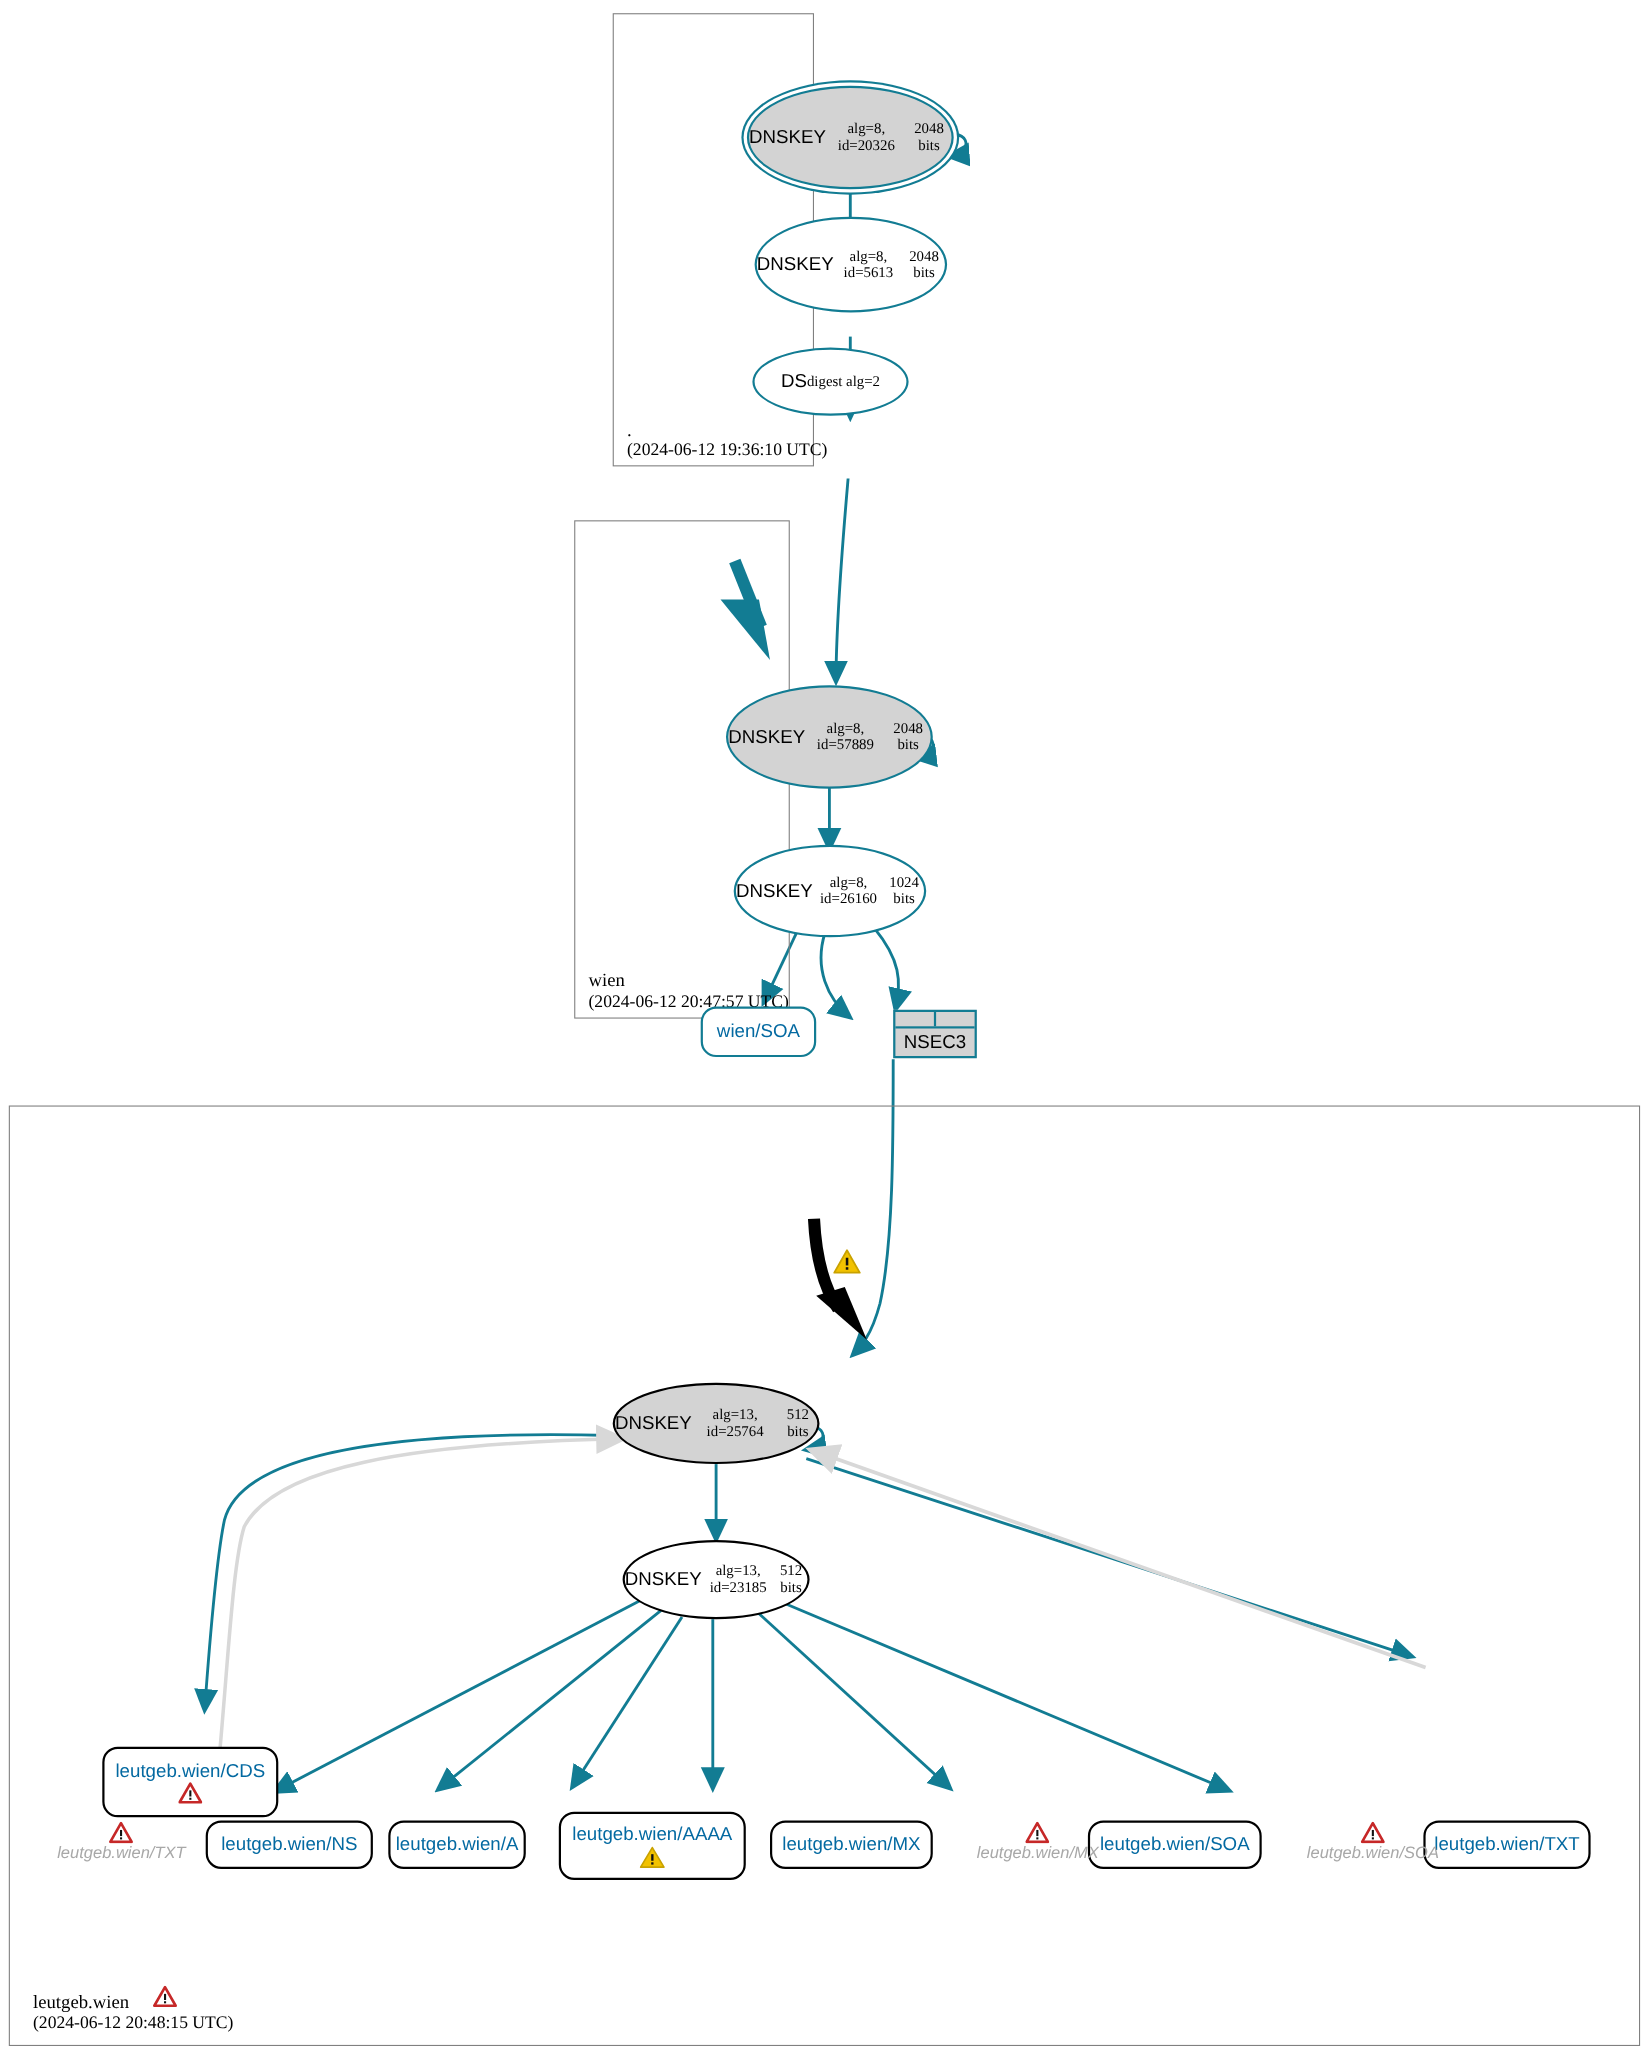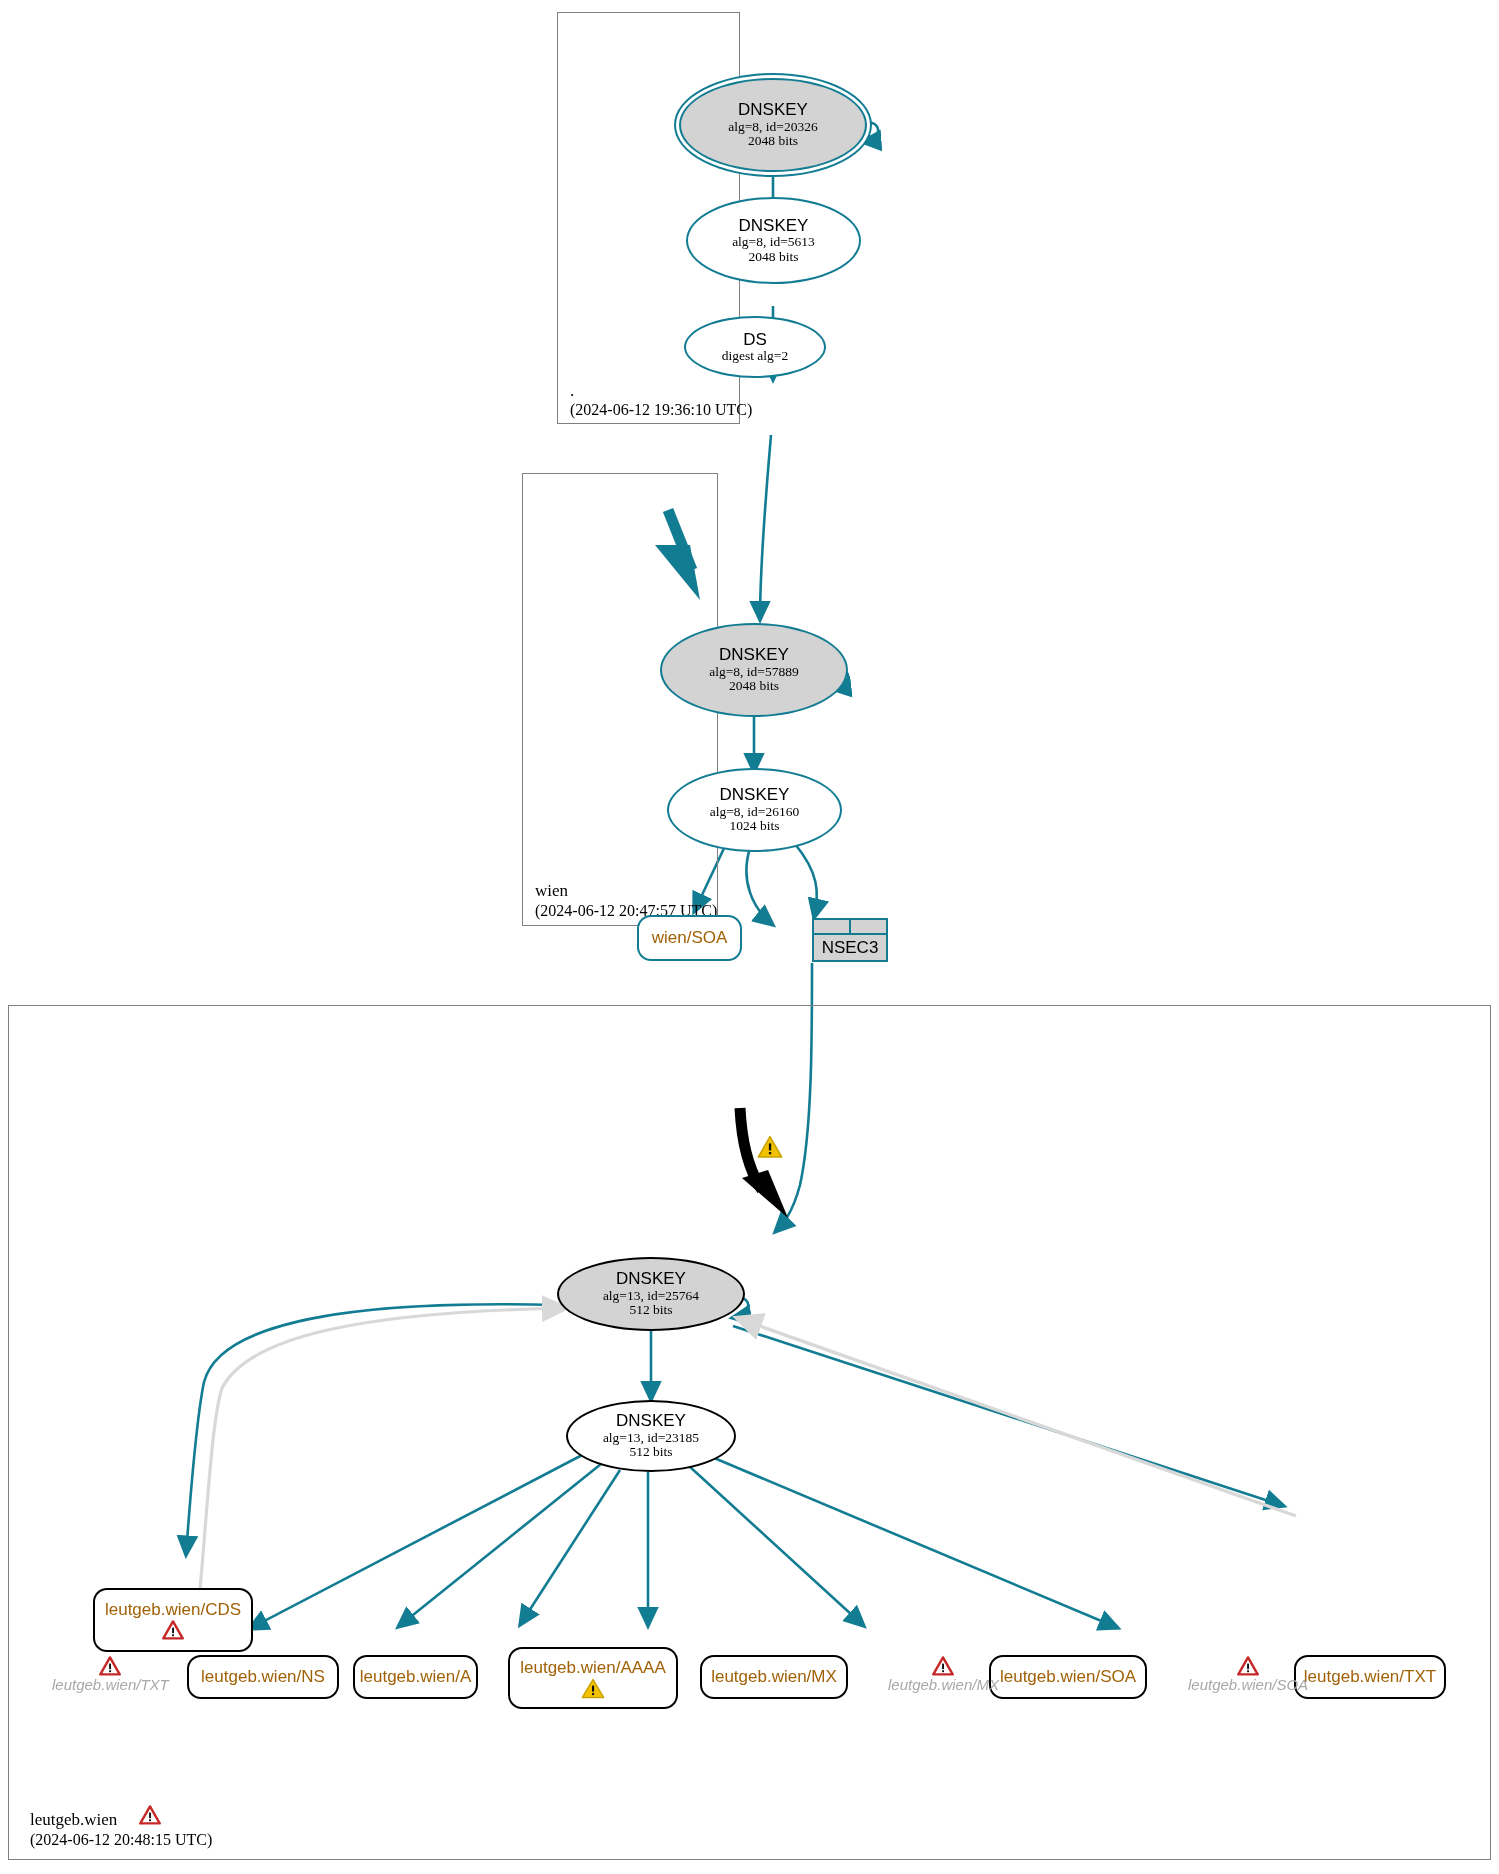--- a/index.html
+++ b/index.html
@@ -41,21 +41,21 @@
     position: absolute;
     font-family: "Liberation Serif", serif;
     font-size: 16px;
     color: #000000;
     white-space: nowrap;
   }
   
   .node {
     position: absolute;
     display: flex;
-    flex-direction: column;
+    flex-direction: row;
     align-items: center;
     justify-content: center;
     box-sizing: border-box;
     text-align: center;
     line-height: 1.08;
   }
   .ellipse {
     border-radius: 50%;
   }
   .n-title {
@@ -99,21 +99,21 @@
     align-items: center;
     justify-content: center;
     background: #ffffff;
     text-align: center;
   }
   .rr-teal { border: 2px solid #127c93; }
   .rr-black { border: 2.5px solid #000000; }
   .rr-label {
     font-family: "Liberation Sans", sans-serif;
     font-size: 17px;
-    color: #a16207;
+    color: #0369a1;
     white-space: nowrap;
   }
   
   .nsec3 {
     position: absolute;
     box-sizing: border-box;
     border: 2px solid #127c93;
     background: #d3d3d3;
   }
   .nsec3-head {

